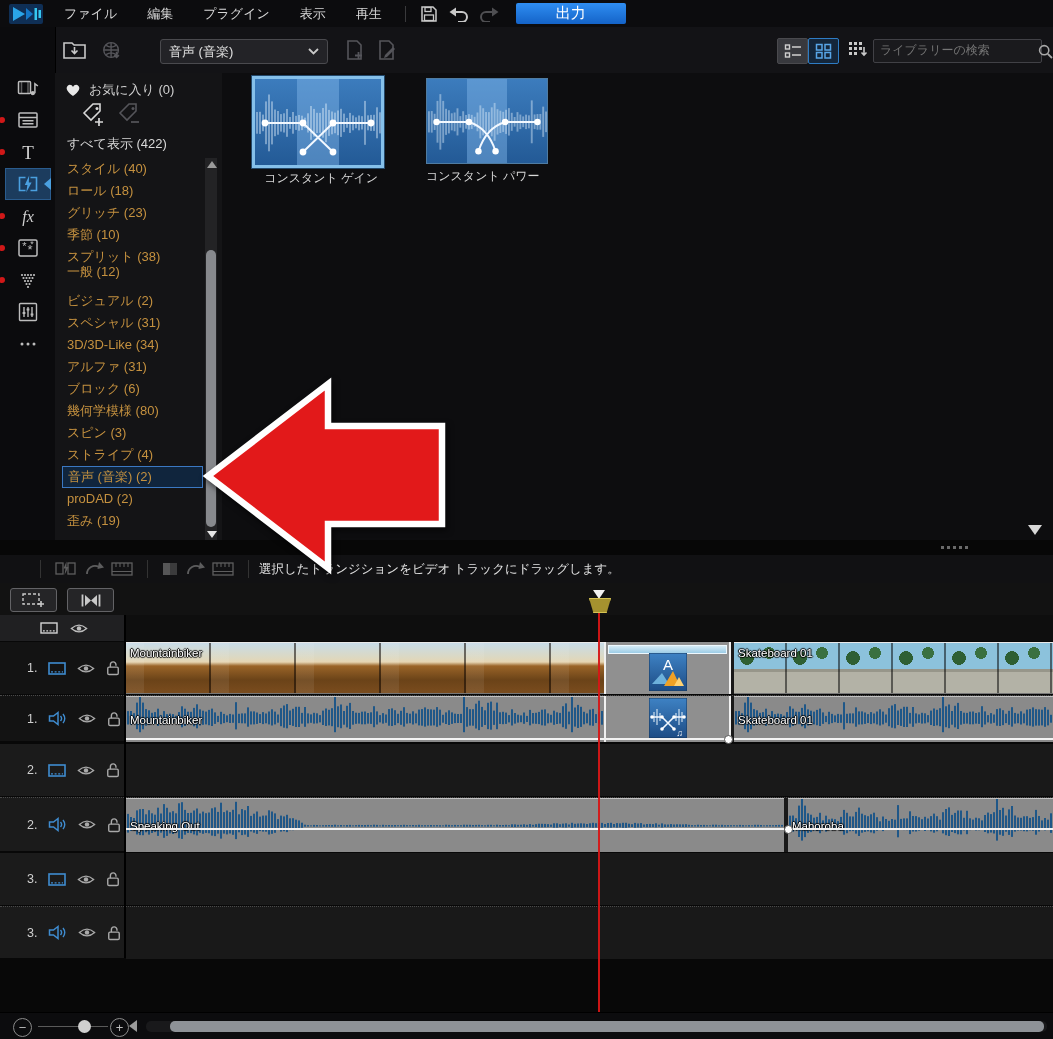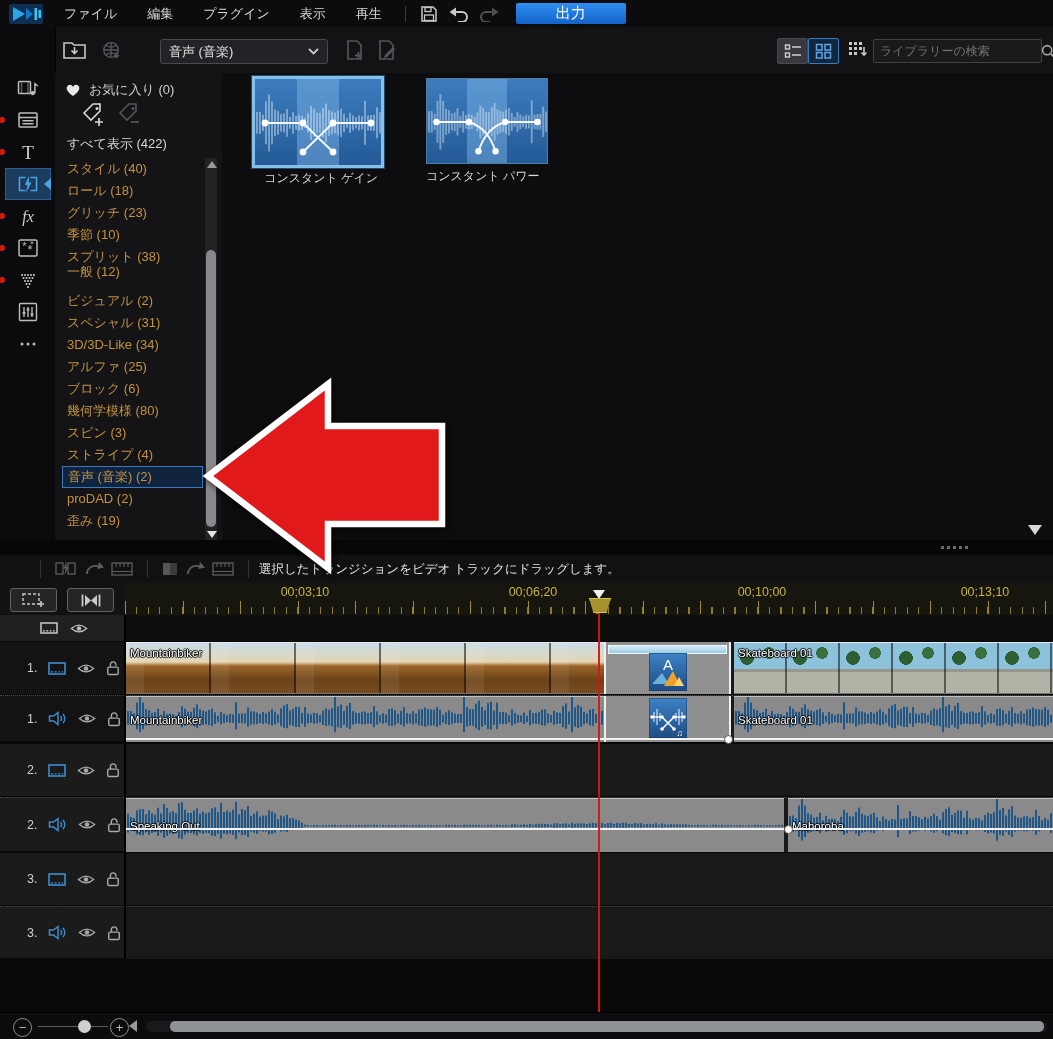--- a/index.html
+++ b/index.html
@@ -20,21 +20,21 @@
 
   
   #libbar{left:55px;top:27px;width:998px;height:46px;background:#131316;border-bottom:1px solid #000;}
   #libbar .abs{top:12px;}
   .dropdown{left:105px;top:11px;width:150px;height:23px;background:#232327;border:1px solid #4a4a4e;border-radius:3px;
       display:flex;align-items:center;justify-content:space-between;padding:0 8px;font-size:13px;color:#e0e0e0;}
   .vbtn{width:29px;height:24px;border-radius:2px;display:flex;align-items:center;justify-content:center;}
   .vbtn.inactive{background:#38393e;border:1px solid #4a4a4e;}
   .vbtn.active{background:#14263a;border:1px solid #2e7cc4;}
   #search-box{left:818px;top:12px;width:167px;height:22px;background:#1a1a1d;border:1px solid #414146;border-radius:2px;display:flex;align-items:center;}
-  #search-box input{flex:1;background:transparent;border:0;outline:0;color:#cfcfcf;font-size:12px;padding:0 6px;font-family:Liberation Serif, serif;}
+  #search-box input{flex:1;background:transparent;border:0;outline:0;color:#cfcfcf;font-size:12px;padding:0 6px;font-family:Liberation Mono, monospace;}
 
   
   #rail{left:0;top:27px;width:55px;height:513px;background:#0b0b0d;border-right:1px solid #000;}
   .rail-item{position:relative;width:44px;height:30px;margin:2px auto;display:flex;align-items:center;justify-content:center;}
   .rail-item.selected{background:#1c3c5e;outline:1px solid #2a5c8e;}
   .rail-item.selected::after{content:"";position:absolute;right:-1px;top:9px;border:6px solid transparent;border-right:7px solid #4aa0e0;border-left:0;}
   .rail-item .badge{position:absolute;left:-7px;top:12px;width:6px;height:6px;border-radius:50%;background:#d01818;}
   #rail-pad{height:44px;}
 
   #cats{left:55px;top:73px;width:167px;height:467px;background:#141416;}
@@ -392,21 +392,21 @@
     <div class="abs" id="cat-list">
         <div class="cat-item" style="top: 0px;">スタイル  (40)</div>
         <div class="cat-item" style="top: 22px;">ロール  (18)</div>
         <div class="cat-item" style="top: 44px;">グリッチ  (23)</div>
         <div class="cat-item" style="top: 66px;">季節  (10)</div>
         <div class="cat-item" style="top: 88px;">スプリット  (38)</div>
         <div class="cat-item" style="top: 103px;">一般  (12)</div>
         <div class="cat-item" style="top: 132px;">ビジュアル  (2)</div>
         <div class="cat-item" style="top: 154px;">スペシャル  (31)</div>
         <div class="cat-item" style="top: 176px;">3D/3D-Like  (34)</div>
-        <div class="cat-item" style="top: 198px;">アルファ  (25)</div>
+        <div class="cat-item" style="top: 198px;">アルファ  (31)</div>
         <div class="cat-item" style="top: 220px;">ブロック  (6)</div>
         <div class="cat-item" style="top: 242px;">幾何学模様  (80)</div>
         <div class="cat-item" style="top: 264px;">スピン  (3)</div>
         <div class="cat-item" style="top: 286px;">ストライプ  (4)</div>
         <div class="cat-item selected" style="top: 308px;">音声 (音楽)  (2)</div>
         <div class="cat-item" style="top: 330px;">proDAD  (2)</div>
         <div class="cat-item" style="top: 352px;">歪み  (19)</div>
       </div>
     <div class="abs" id="cat-sb">
       <span class="sb-up"></span>
@@ -619,28 +619,20 @@
           <path d="M19 8 v6 M16 11 h6" stroke="#c9c9c9" stroke-width="1.6"></path>
         </svg>
     </div>
     <div class="tl-btn" style="left:67px">
       <svg width="22" height="15" viewBox="0 0 22 15">
           <path d="M2.5 1.5 v12 M19.5 1.5 v12" stroke="#c9c9c9" stroke-width="1.8"></path>
           <polygon points="5,2 11,7.5 5,13" fill="#c9c9c9"></polygon>
           <polygon points="17,2 11,7.5 17,13" fill="#c9c9c9"></polygon>
         </svg>
     </div>
-    <div id="ruler">
-      <div id="ticks-s"></div>
-        <div id="ticks-b"></div>
-    <span class="lbl" style="left: 180px;">00;03;10</span>
-        <span class="lbl" style="left: 408px;">00;06;20</span>
-        <span class="lbl" style="left: 637px;">00;10;00</span>
-        <span class="lbl" style="left: 860px;">00;13;10</span>
-      </div>
   </div>
   <div class="abs" id="playhead">
       <span id="ph-tri"></span>
       <span id="ph-base"></span>
     </div>
 
   <div class="abs" id="tl-body">
     <div id="allhead">
       <svg width="18" height="12" viewBox="0 0 18 12">
           <rect x="1" y="1" width="16" height="10" fill="none" stroke="#d5d5d5" stroke-width="1.4"></rect>

